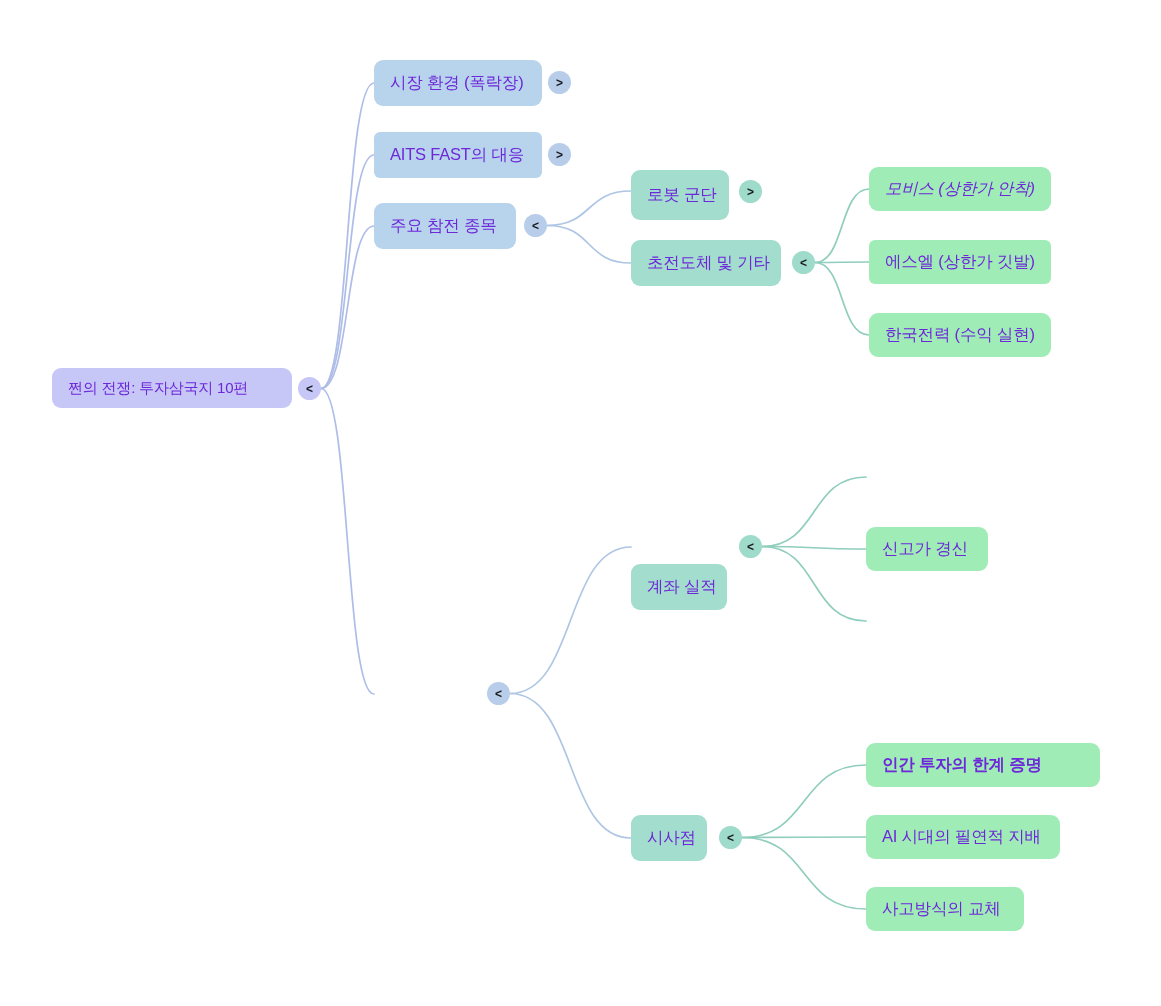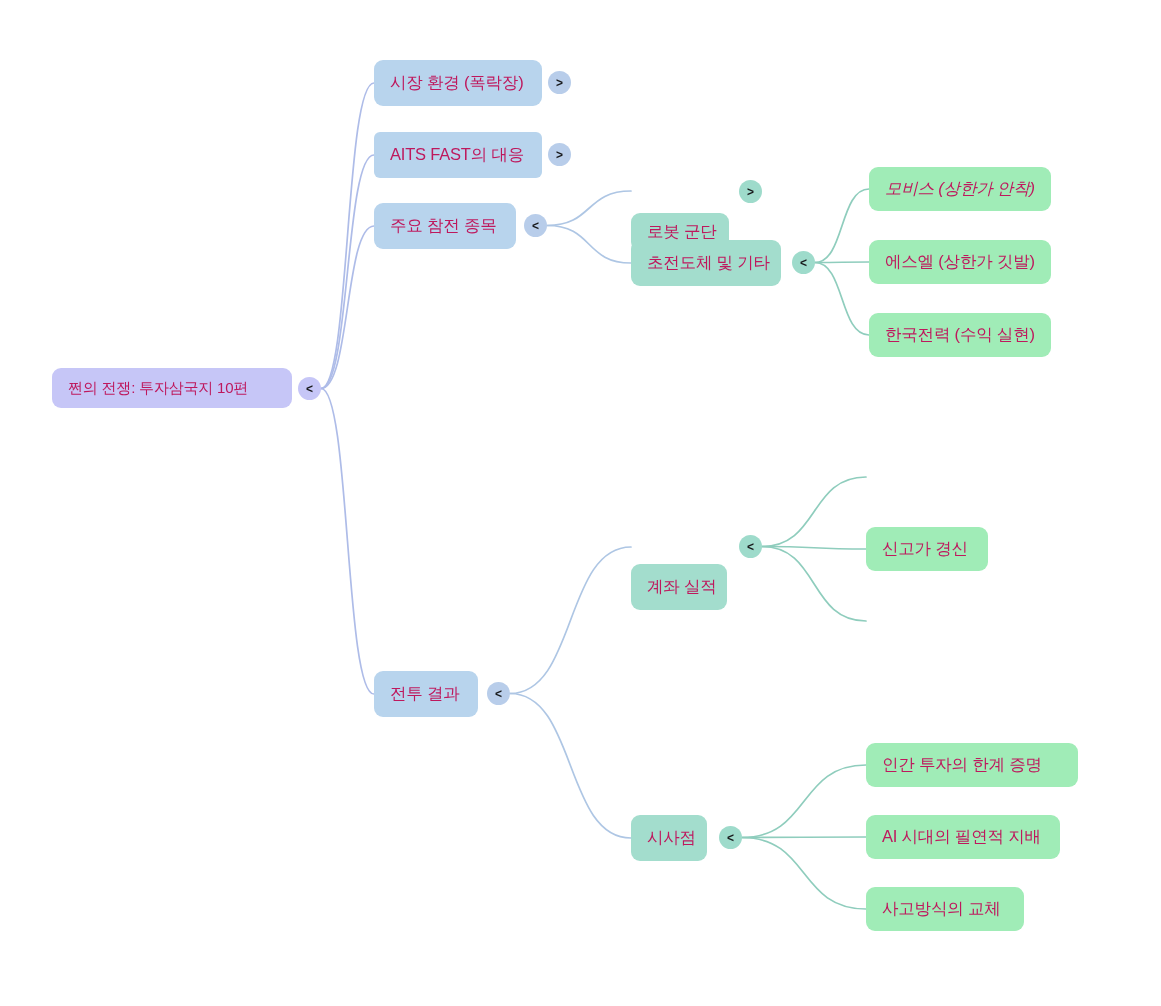--- a/index.html
+++ b/index.html
@@ -33,21 +33,21 @@
     pointer-events: none;
   }
 
   .node {
     position: absolute;
     box-sizing: border-box;
     display: flex;
     align-items: center;
     border-radius: 9px;
     padding: 0 16px;
-    color: #be185d;
+    color: #6d28d9;
     font-size: 16.5px;
     line-height: 1.2;
     letter-spacing: -0.2px;
     white-space: nowrap;
     cursor: default;
   }
 
   .node-root {
     background: #c6c6f7;
     font-size: 15px;
@@ -130,45 +130,42 @@
     <span>&gt;</span>
   </div>
 
   <div class="node node-l1" style="left: 374px; top: 203px; width: 142px; height: 46px;">
     <span>주요 참전 종목</span>
   </div>
   <div class="toggle toggle-blue" style="left: 524px; top: 214px;">
     <span>&lt;</span>
   </div>
 
-  <div class="node node-l1" style="left: 374px; top: 671px; width: 104px; height: 46px;">
-    <span>전투 결과</span>
-  </div>
   <div class="toggle toggle-blue" style="left: 487px; top: 682px;">
     <span>&lt;</span>
   </div>
 
-  <div class="node node-l2" style="left: 631px; top: 170px; width: 98px; height: 38px; margin-top: 43px;">
+  <div class="node node-l2" style="left: 631px; top: 170px; width: 98px; height: 50px;">
     <span>로봇 군단</span>
   </div>
   <div class="toggle toggle-teal" style="left: 739px; top: 180px;">
     <span>&gt;</span>
   </div>
 
   <div class="node node-l2" style="left: 631px; top: 240px; width: 150px; height: 46px;">
     <span>초전도체 및 기타</span>
   </div>
   <div class="toggle toggle-teal" style="left: 792px; top: 251px;">
     <span>&lt;</span>
   </div>
 
   <div class="node node-l3" style="left: 869px; top: 167px; width: 182px; height: 44px; font-style: italic;">
     <span>모비스 (상한가 안착)</span>
   </div>
-  <div class="node node-l3" style="left: 869px; top: 240px; width: 182px; height: 44px;">
+  <div class="node node-l3" style="left: 869px; top: 240px; width: 182px; height: 44px; border-radius: 6px;">
     <span>에스엘 (상한가 깃발)</span>
   </div>
   <div class="node node-l3" style="left: 869px; top: 313px; width: 182px; height: 44px;">
     <span>한국전력 (수익 실현)</span>
   </div>
 
   <div class="node node-l2" style="left: 631px; top: 524px; width: 96px; height: 46px; margin-top: 40px;">
     <span>계좌 실적</span>
   </div>
   <div class="toggle toggle-teal" style="left: 739px; top: 535px;">
@@ -179,21 +176,21 @@
     <span>신고가 경신</span>
   </div>
 
   <div class="node node-l2" style="left: 631px; top: 815px; width: 76px; height: 46px;">
     <span>시사점</span>
   </div>
   <div class="toggle toggle-teal" style="left: 719px; top: 826px;">
     <span>&lt;</span>
   </div>
 
-  <div class="node node-l3" style="left: 866px; top: 743px; width: 212px; height: 44px;">
+  <div class="node node-l3" style="left: 866px; top: 743px; width: 234px; height: 44px; font-weight: bold;">
     <span>인간 투자의 한계 증명</span>
   </div>
   <div class="node node-l3" style="left: 866px; top: 815px; width: 194px; height: 44px;">
     <span>AI 시대의 필연적 지배</span>
   </div>
   <div class="node node-l3" style="left: 866px; top: 887px; width: 158px; height: 44px;">
     <span>사고방식의 교체</span>
   </div>
 
 </div>

